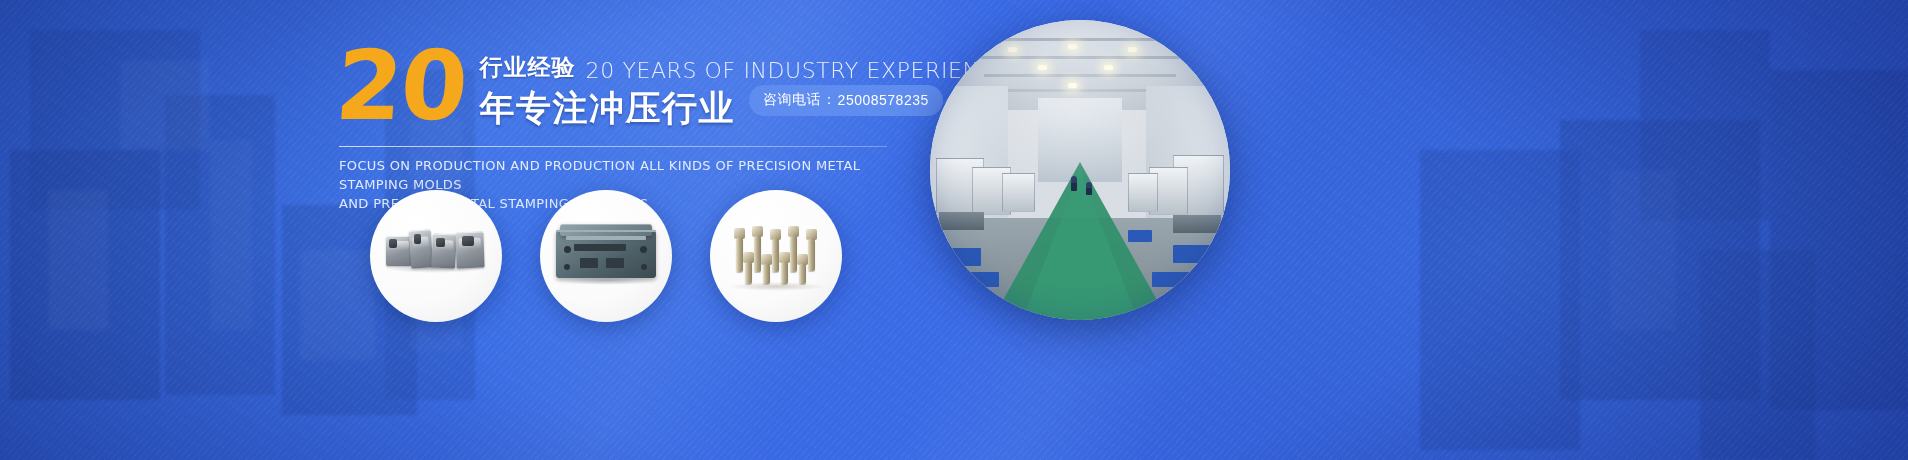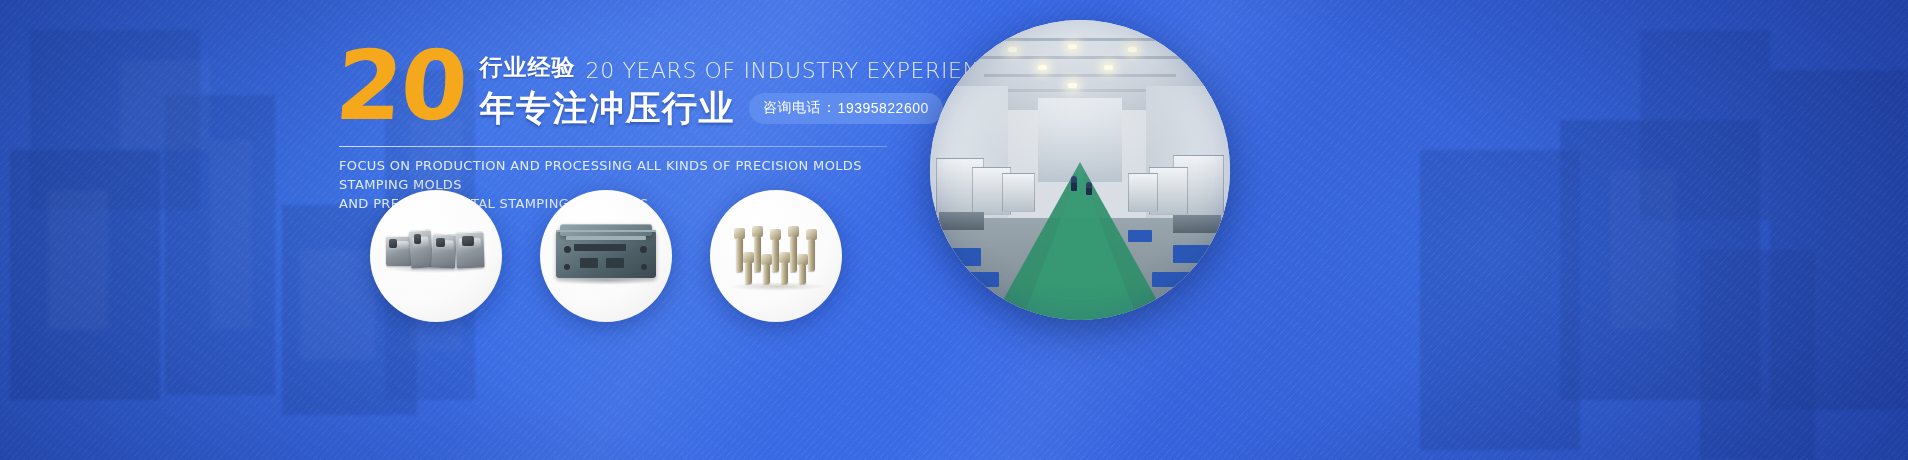--- a/index.html
+++ b/index.html
@@ -105,21 +105,21 @@
     font-size:23px; font-weight:700; color:#ffffff;
     letter-spacing:1px;
     text-shadow:0 1px 2px rgba(0,20,70,.35);
   }
   .en-small{
     font-size:22px; font-weight:300; color:#e8eeff;
     letter-spacing:.6px; margin-left:10px;
     font-family:"DejaVu Sans","Liberation Sans",sans-serif;
   }
 
-  .line2{ display:flex; align-items:center; white-space:nowrap; margin-top:2px; }
+  .line2{ display:flex; align-items:flex-start; white-space:nowrap; margin-top:2px; }
   .cn-big{
     font-size:35px; font-weight:700; color:#ffffff;
     letter-spacing:1.5px;
     text-shadow:0 2px 3px rgba(0,20,70,.35);
   }
   .phone-badge{
     margin-left:14px;
     background:#5f8cef;
     border-radius:16px;
     padding:6px 14px 7px;
@@ -238,31 +238,31 @@
           <span class="cn-small">行业经验</span>
           <span class="en-small">20 YEARS OF INDUSTRY EXPERIENCE</span>
         </div>
 
         <div class="line2">
           <span class="cn-big">年专注冲压行业</span>
 
           <span class="phone-badge">
             <span>咨询电话</span>
             <span class="sep">：</span>
-            <span>19395822600</span>
+            <span>25008578235</span>
           </span>
         </div>
 
       </div>
     </div>
 
     <div class="divider"></div>
 
     <div class="sub-en">
-      <div>FOCUS ON PRODUCTION AND PROCESSING ALL KINDS OF PRECISION MOLDS STAMPING MOLDS</div>
+      <div>FOCUS ON PRODUCTION AND PRODUCTION ALL KINDS OF PRECISION METAL STAMPING MOLDS</div>
       <div>AND PRECISION METAL STAMPING PRODUCTS</div>
     </div>
   </div>
 
   <div class="product-circle pc1">
     <div class="conn" style="left:16px; top:46px; width:26px; height:30px;"></div>
     <div class="conn-dark" style="left:19px; top:49px; width:8px; height:9px;"></div>
     <div class="conn" style="left:40px; top:40px; width:22px; height:38px; transform:rotate(-4deg);"></div>
     <div class="conn-dark" style="left:44px; top:44px; width:7px; height:10px;"></div>
     <div class="conn" style="left:62px; top:44px; width:24px; height:34px; transform:rotate(3deg);"></div>

